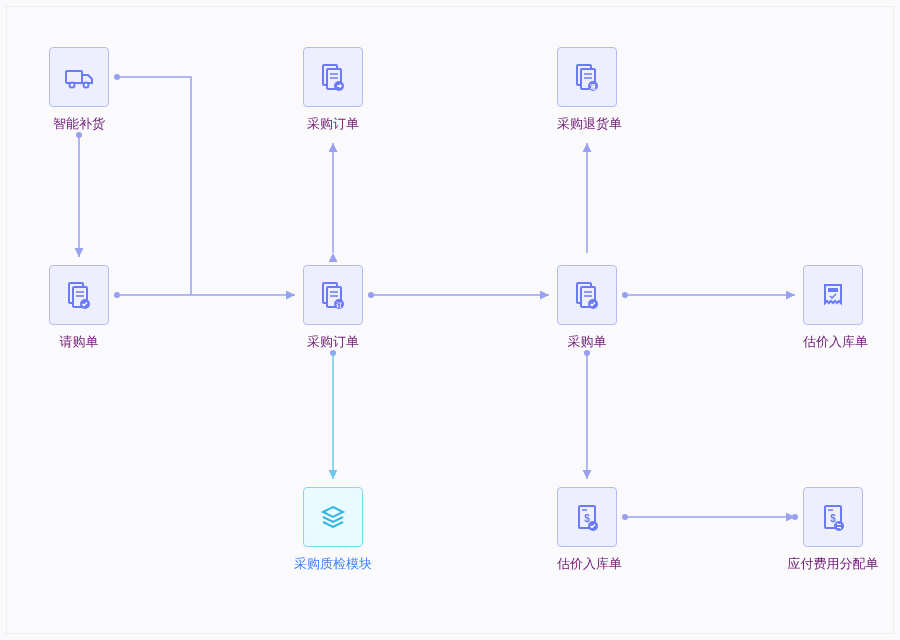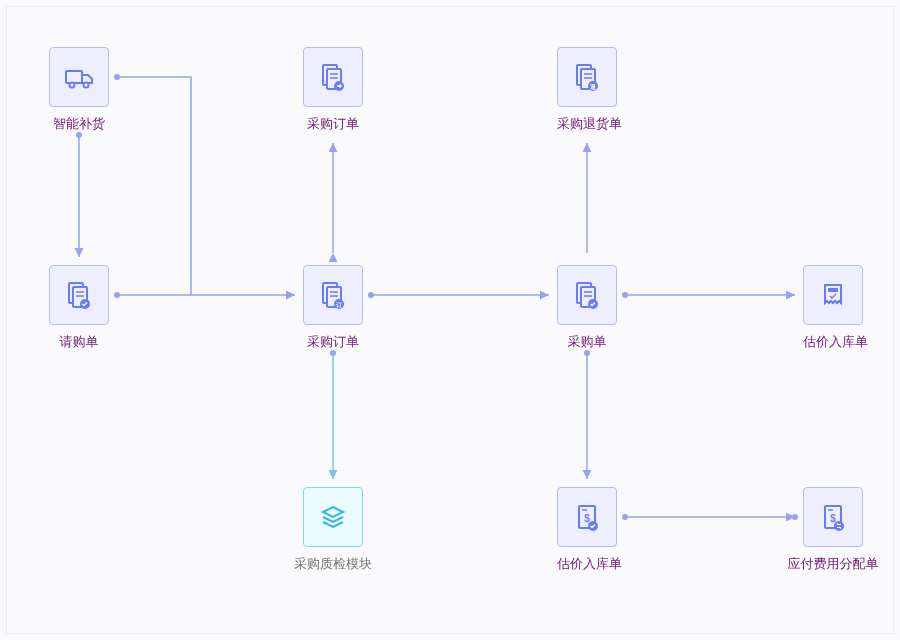--- a/index.html
+++ b/index.html
@@ -41,21 +41,21 @@
     }
     .node-label {
       margin-top: 8px;
       font-size: 13px;
       color: #701a75;
       white-space: nowrap;
       text-align: center;
       width: 100%;
     }
     .node-label.alt {
-      color: #737373;
+      color: #3b82f6;
     }
     .node-label.wide {
       margin-left: -30px;
       width: 120px;
     }
     svg.connectors {
       position: absolute;
       top: 0;
       left: 0;
       width: 888px;

